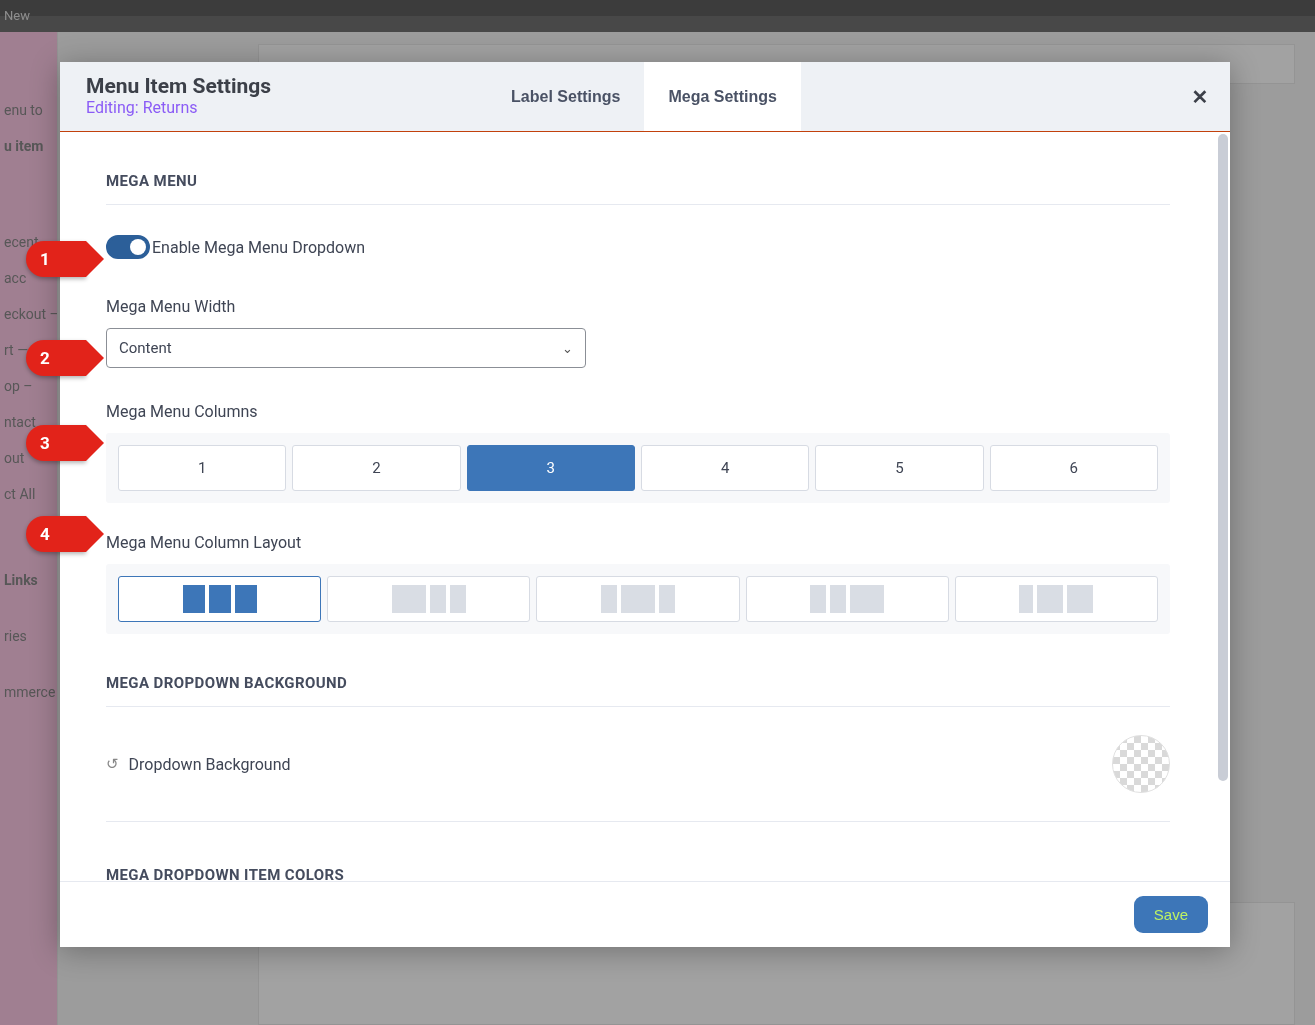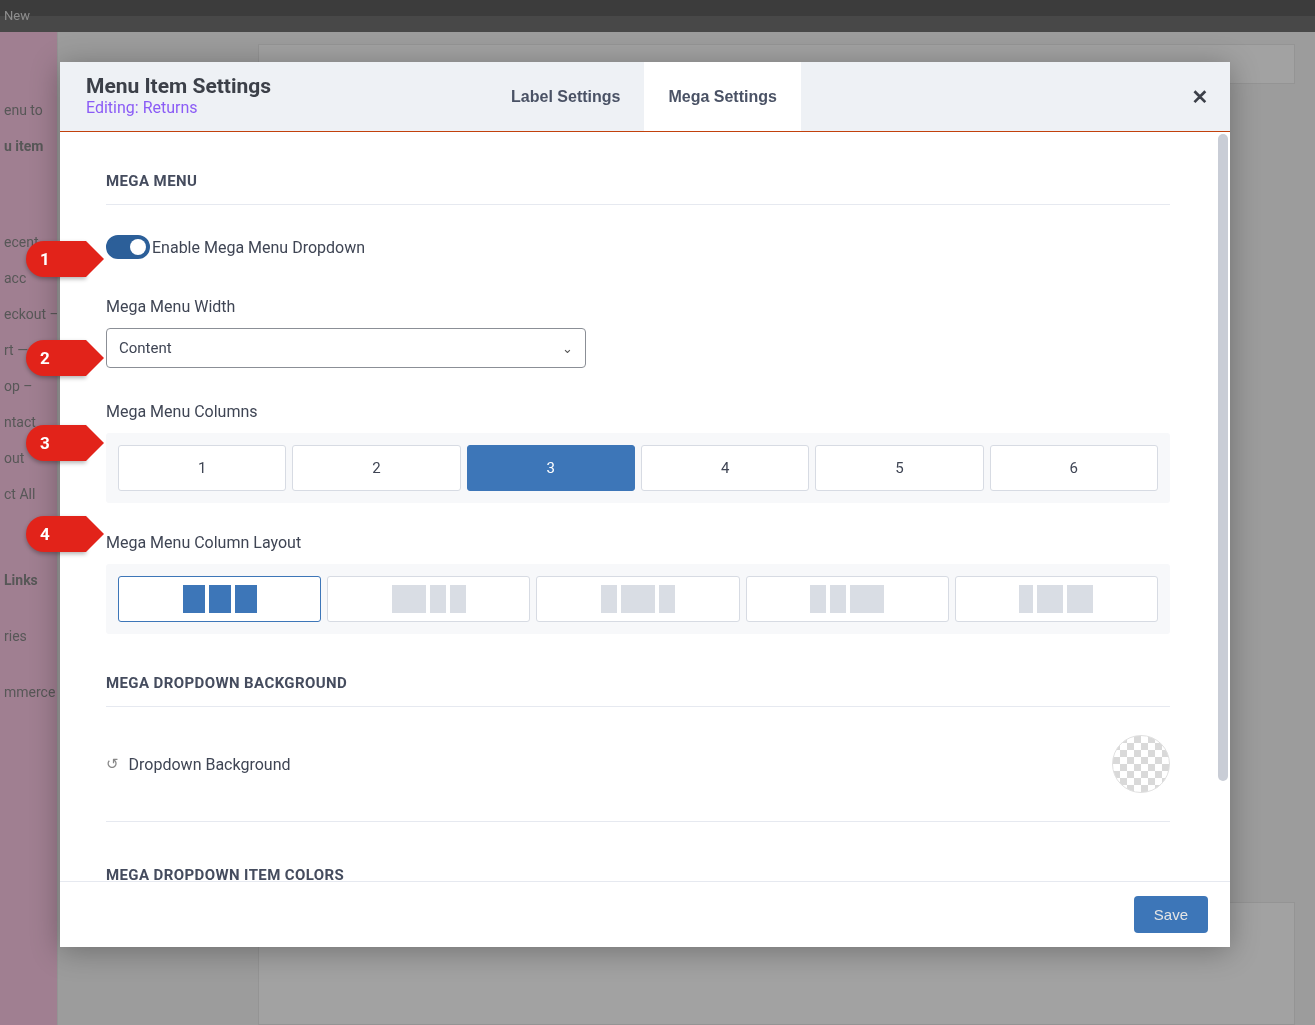--- a/index.html
+++ b/index.html
@@ -287,23 +287,23 @@
   }
   .modal-footer {
     border-top: 1px solid #e6e9f0;
     padding: 14px 22px;
     display: flex;
     justify-content: flex-end;
     background:#fff;
   }
   .save-btn {
     background: #3d76b8;
-    color: #e5e5e5;
+    color: #bef264;
     border: none;
-    border-radius: 4px;
+    border-radius: 9px;
     padding: 10px 20px;
     font-size: 15px;
     cursor: pointer;
   }
   
   .callout {
     position: absolute;
     left: 26px;
     width: 60px;
     height: 36px;

